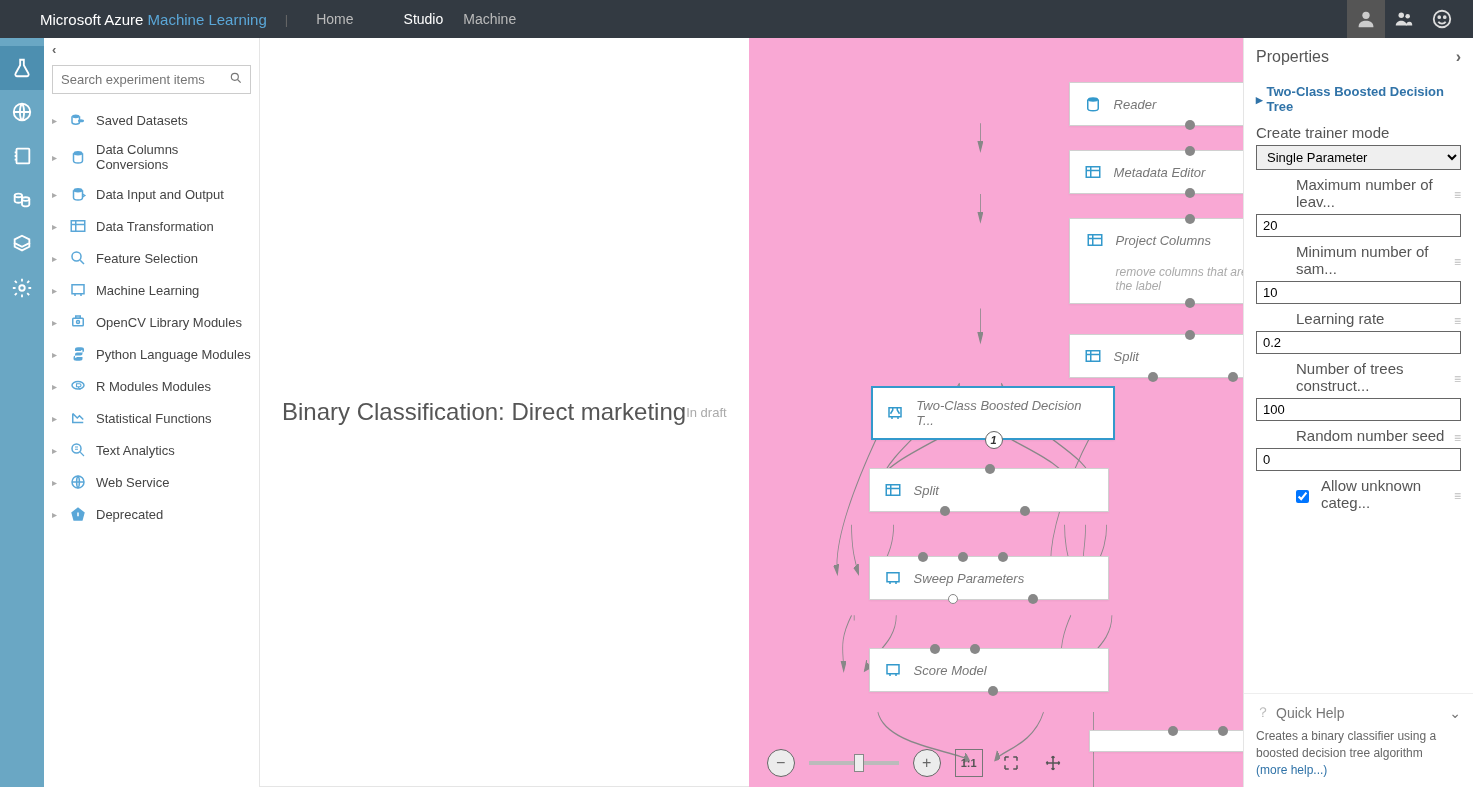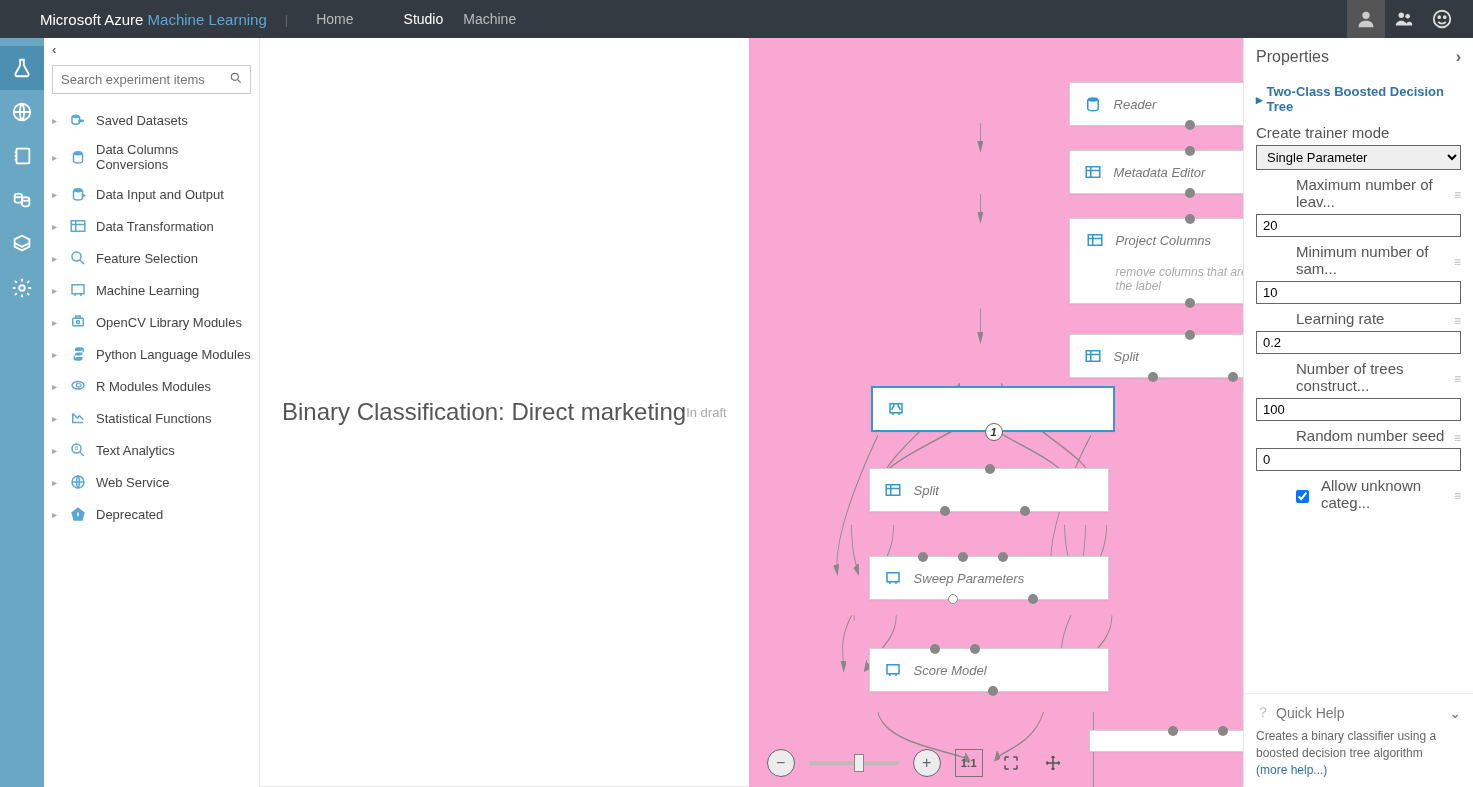--- a/index.html
+++ b/index.html
@@ -413,20 +413,21 @@
       </div>
 
       <div class="node selected" style="left:122px;top:348px;width:244px">
         <span class="nic">
             <svg width="18" height="18" viewBox="0 0 24 24" fill="none" stroke="#3399cc" stroke-width="2">
               <rect x="4" y="5" width="16" height="12"></rect>
               <path d="M9 5v3l-3 5M15 5v3l3 5"></path>
               <path d="M8 17v3M16 17v3"></path>
             </svg>
           </span>
+        <span class="nlbl">Two-Class Boosted Decision T...</span>
         <span class="port" style="left:118px;bottom:-5px"></span>
         <span class="badge" style="left:112px;bottom:-11px">1</span>
       </div>
 
 
       <div class="node" style="left:120px;top:430px;width:240px">
         <span class="nic">
             <svg width="18" height="18" viewBox="0 0 24 24" fill="none" stroke="#3399cc" stroke-width="2">
               <rect x="3" y="5" width="18" height="14"></rect>
               <path d="M3 10h18M9 5v14"></path>

